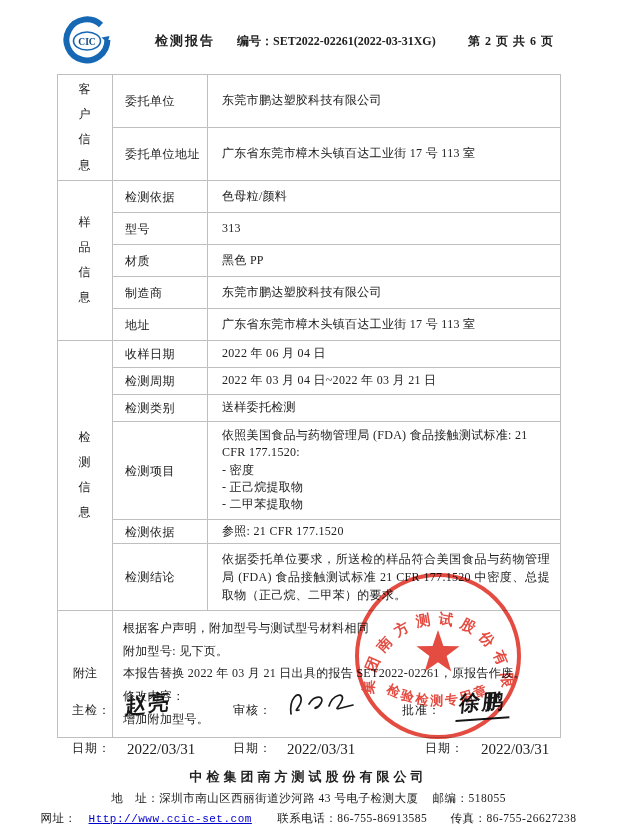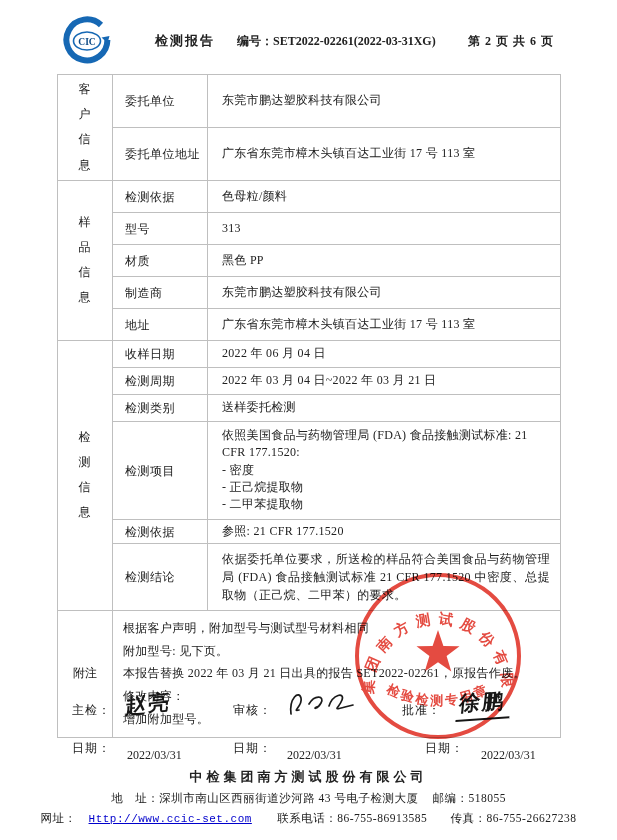--- a/index.html
+++ b/index.html
@@ -33,21 +33,21 @@
 
   
   .stamp { position:absolute; left:352px; top:570px; width:172px; height:172px; mix-blend-mode:multiply; opacity:0.92; pointer-events:none; }
 
   
   .signrow { position:absolute; left:57px; top:688px; width:503px; height:80px; }
   .siglabel { position:absolute; font-size:12px; letter-spacing:1px;text-align:center; }
   .sig-hand { position:absolute; font-size:21px; font-weight:bold; color:#161616; transform:rotate(-6deg) skewX(-8deg); letter-spacing:2px; }
   .sig-hand.approver { border-bottom:2px solid #161616; padding:0 6px 2px 2px; transform:rotate(-4deg) skewX(-10deg); }
   .dates .siglabel { top:52px; }
-  .dateval { position:absolute; top:60px; font-size:12px; }
+  .dateval { position:absolute; top:53px; font-size:15px; }
 
   
   .footer { position:absolute; left:0; top:768px; width:617px; text-align:center; }
   .f-company { font-size:13px; font-weight:bold; letter-spacing:4px; }
   .f-line { font-size:11.5px; margin-top:5px; letter-spacing:0.5px; }
   .f-link { color:#0000cc; text-decoration:underline; font-family:"Liberation Mono","DejaVu Sans Mono",monospace; font-size:11px;padding-left:12px; }
   .gap { display:inline-block; width:14px; }
 </style>
 </head>
 <body>

